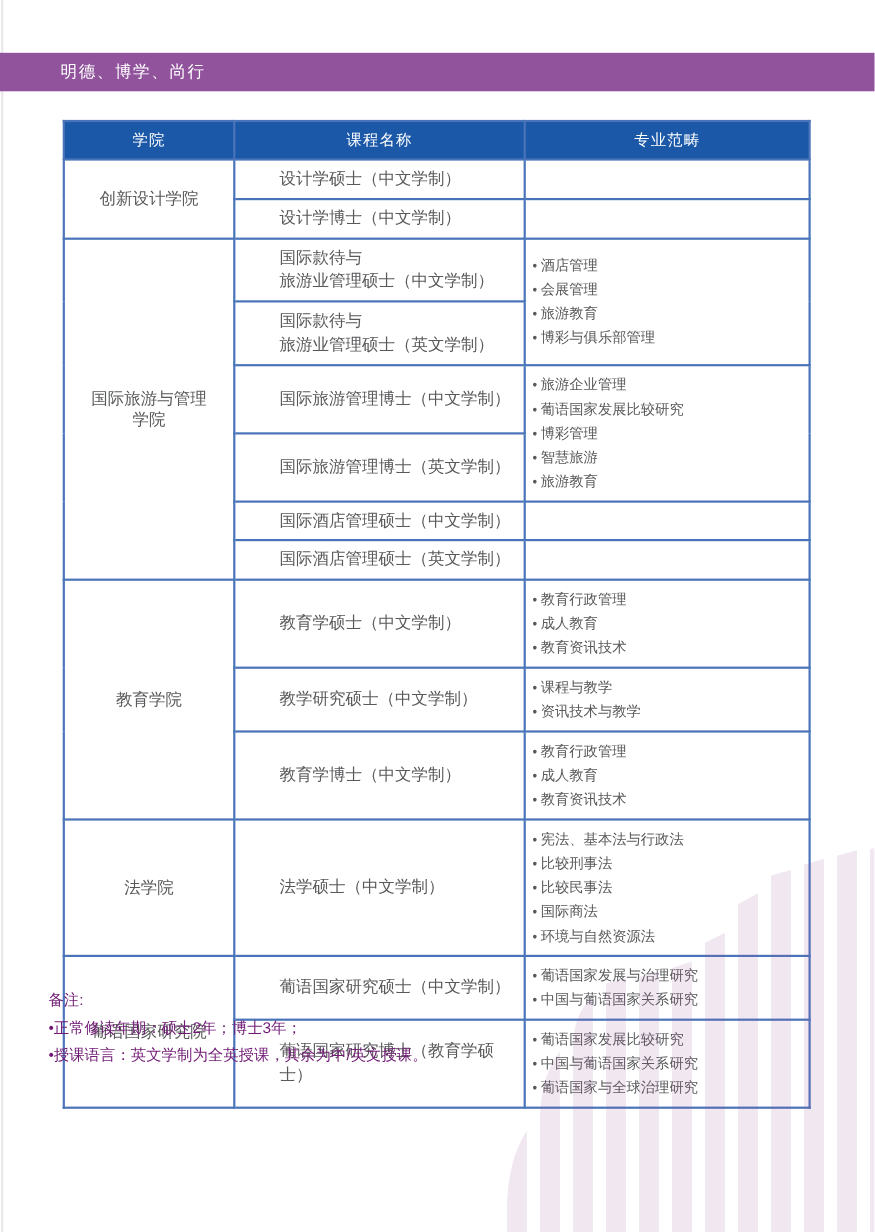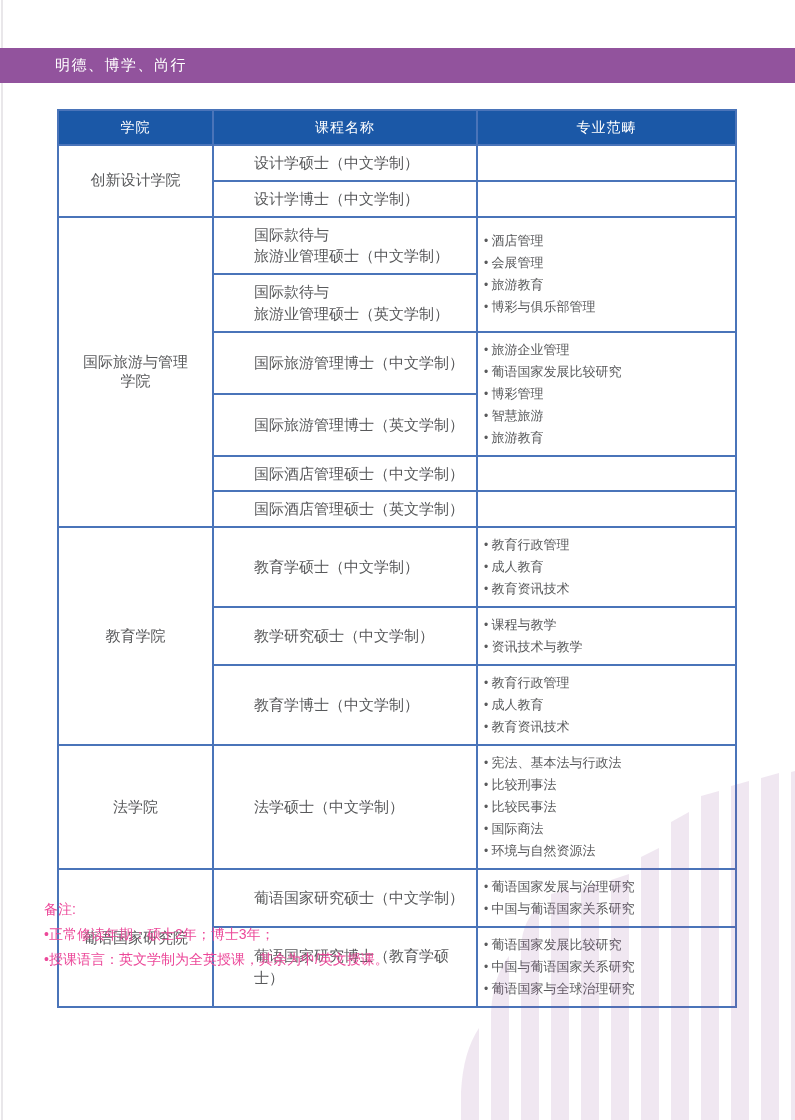--- a/index.html
+++ b/index.html
@@ -47,21 +47,21 @@
     text-align:left;padding:6px 8px 6px 40px;
     white-space:pre-line;line-height:1.45;
   }
   td.cats{padding:6px 6px 6px 6px;}
   ul.cat-list{list-style:none;margin:0;padding:0;}
   ul.cat-list li{
     font-size:13px;line-height:21px;color:var(--body_text,#58595b);
   }
   ul.cat-list li::before{content:"• ";font-size:12px;}
   
-  .notes{position:absolute;left:44px;top:897px;z-index:1;color:#ec4899;}
+  .notes{position:absolute;left:44px;top:897px;z-index:1;color:#701a75;}
   .notes .notes-title{font-size:14px;line-height:25px;}
   .notes .note-line{font-size:14px;line-height:25px;}
   
   .stripes{
     position:absolute;right:0;bottom:0;width:340px;height:360px;
     z-index:2;pointer-events:none;
   }
 </style>
 </head>
 <body>

